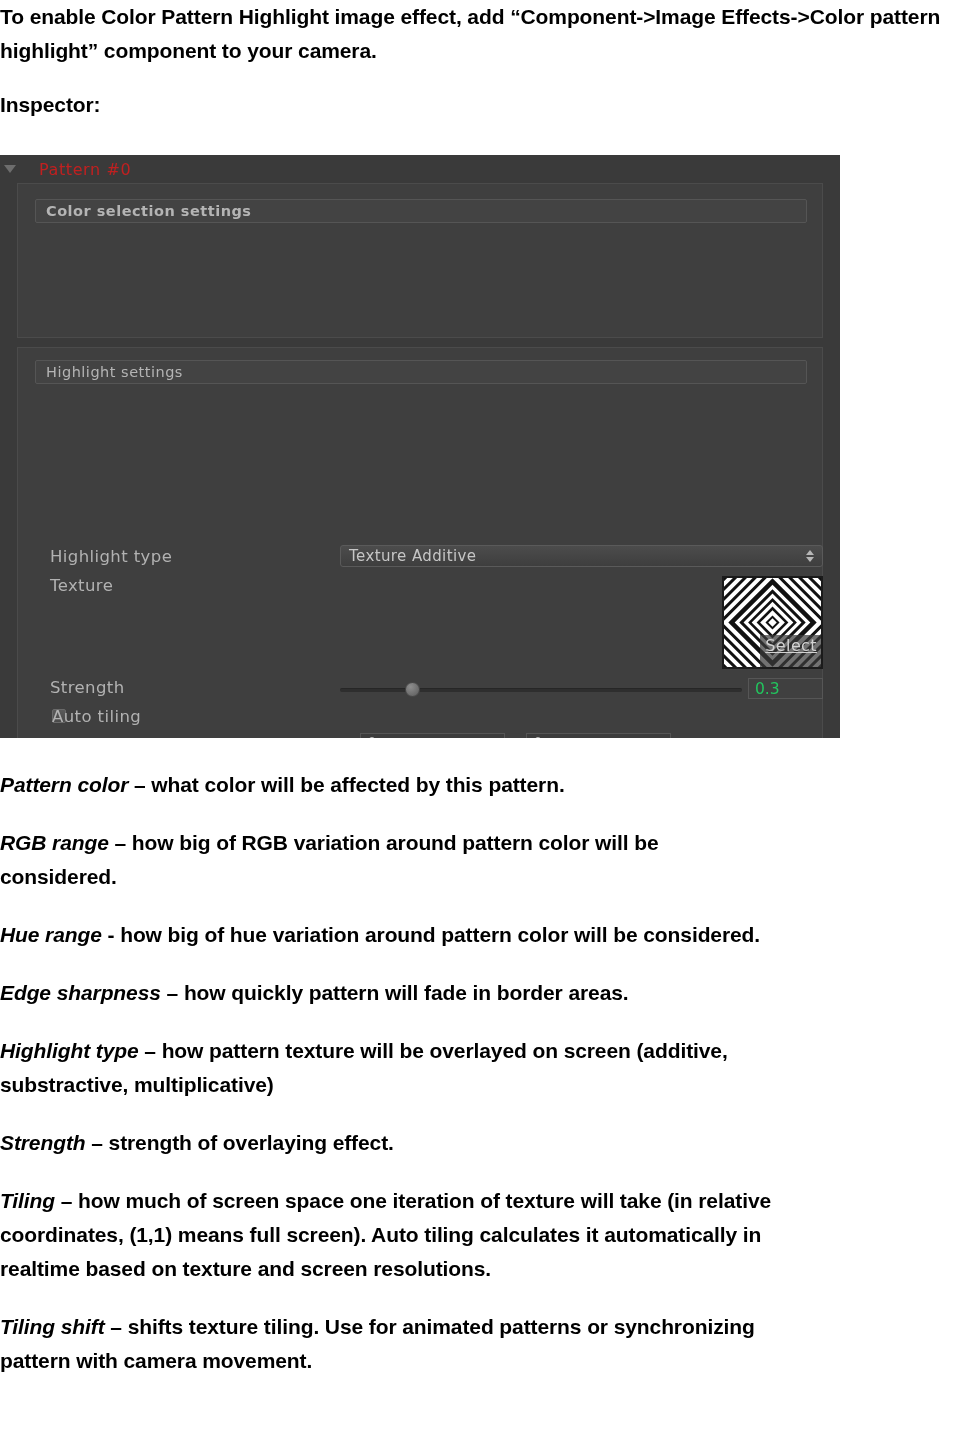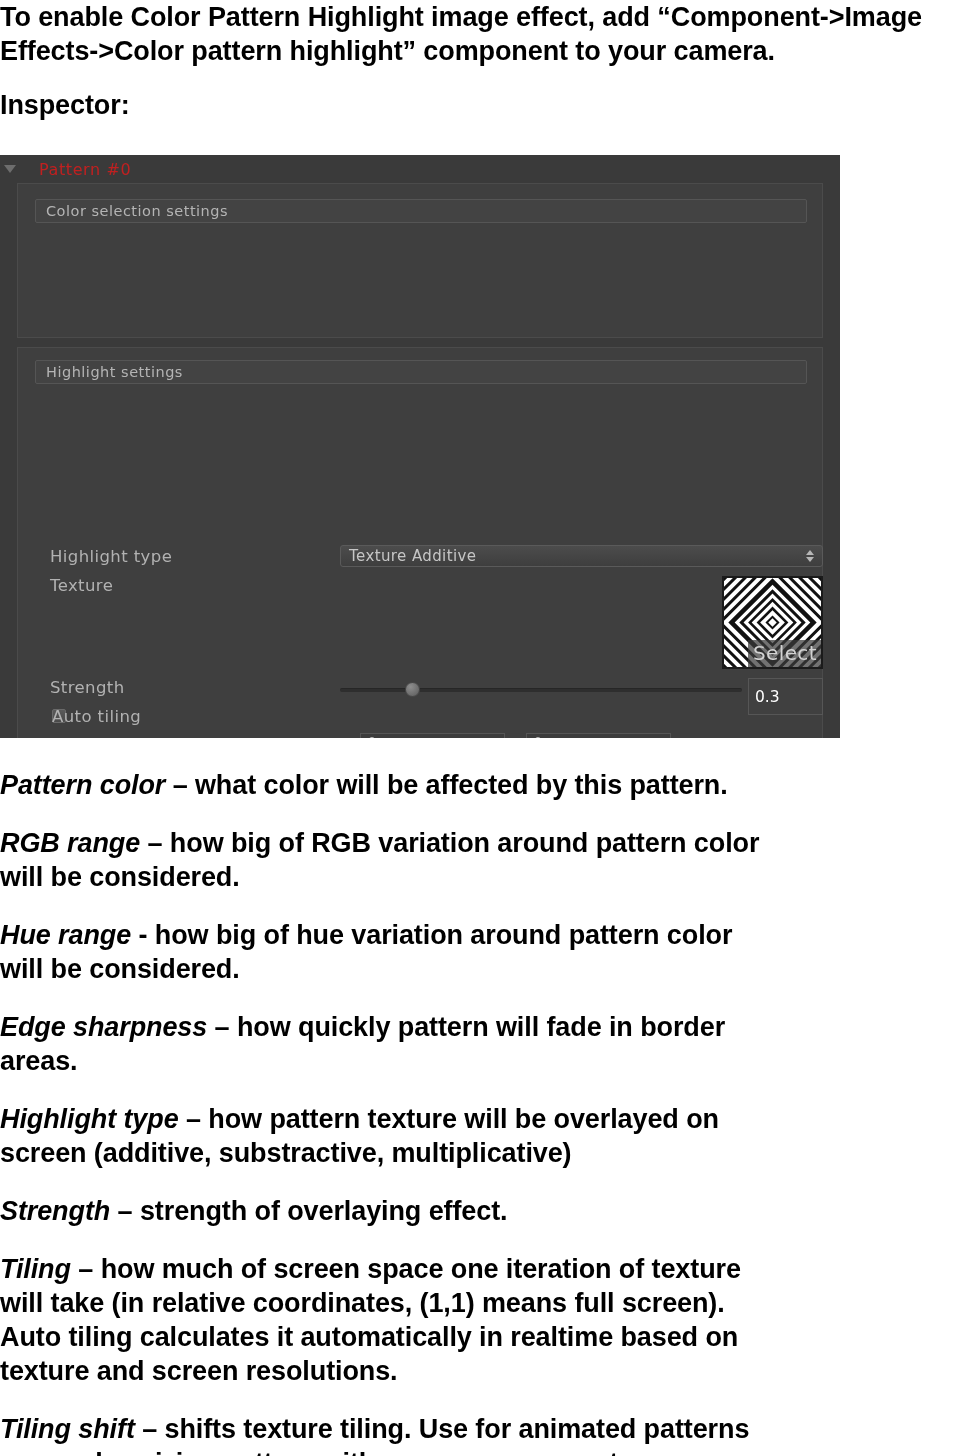--- a/index.html
+++ b/index.html
@@ -17,21 +17,21 @@
   }
   .page {
     position: relative;
     width: 957px;
     height: 1456px;
     box-sizing: border-box;
   }
 
   
   .doc-para {
-    font-size: 27px;
+    font-size: 21px;
     line-height: 34px;
     color: #000;
     letter-spacing: -0.1px;
     font-weight: 600;
     margin: 0;
   }
   .doc-para .lead {
     font-weight: 800;
     font-style: italic;
   }
@@ -96,21 +96,21 @@
     border: 1px solid #555555;
     border-radius: 2px;
     box-sizing: border-box;
     display: flex;
     align-items: center;
     padding-left: 10px;
     font-size: 14.5px;
     color: #b4b4b4;
     letter-spacing: 0.5px;
   }
-  #tab-color { top: 44px; }
+  #tab-color { top: 44px; font-weight: bold; }
   #tab-highl { top: 205px; }
 
   .row-label {
     position: absolute;
     left: 50px;
     font-size: 16.5px;
     color: #b2b2b2;
     letter-spacing: 0.4px;
     white-space: nowrap;
   }
@@ -174,25 +174,25 @@
     border-radius: 50%;
     background: radial-gradient(circle at 35% 30%, #8e8e8e, #6a6a6a 70%, #555 100%);
     border: 1px solid #4a4a4a;
     box-sizing: border-box;
   }
 
   .numbox {
     position: absolute;
     left: 748px;
     width: 75px;
-    height: 37px;
+    height: 21px;
     background: #404040;
     border: 1px solid #565656;
     box-sizing: border-box;
-    color: #ffffff;
+    color: #22c55e;
     font-size: 15.5px;
     display: flex;
     align-items: center;
     padding-left: 6px;
   }
 
   
   .dropdown {
     position: absolute;
     left: 340px;
@@ -242,23 +242,24 @@
     background: #ffffff;
     overflow: hidden;
   }
   .tex-preview svg { display: block; }
   .tex-select {
     position: absolute;
     right: 0;
     bottom: 0;
     background: rgba(60,60,60,0.72);
     color: #d2d2d2;
-    font-size: 20px;
-    padding: 1px 4px 2px 5px;
+    font-size: 16px;
+    padding: 1px 4px 12px 5px;
     letter-spacing: 0.4px;
+    text-decoration: underline;
   }
 
   
   .checkbox {
     position: absolute;
     left: 52px;
     top: 554px;
     width: 14px;
     height: 14px;
     background: linear-gradient(#5a5a5a, #4a4a4a);

